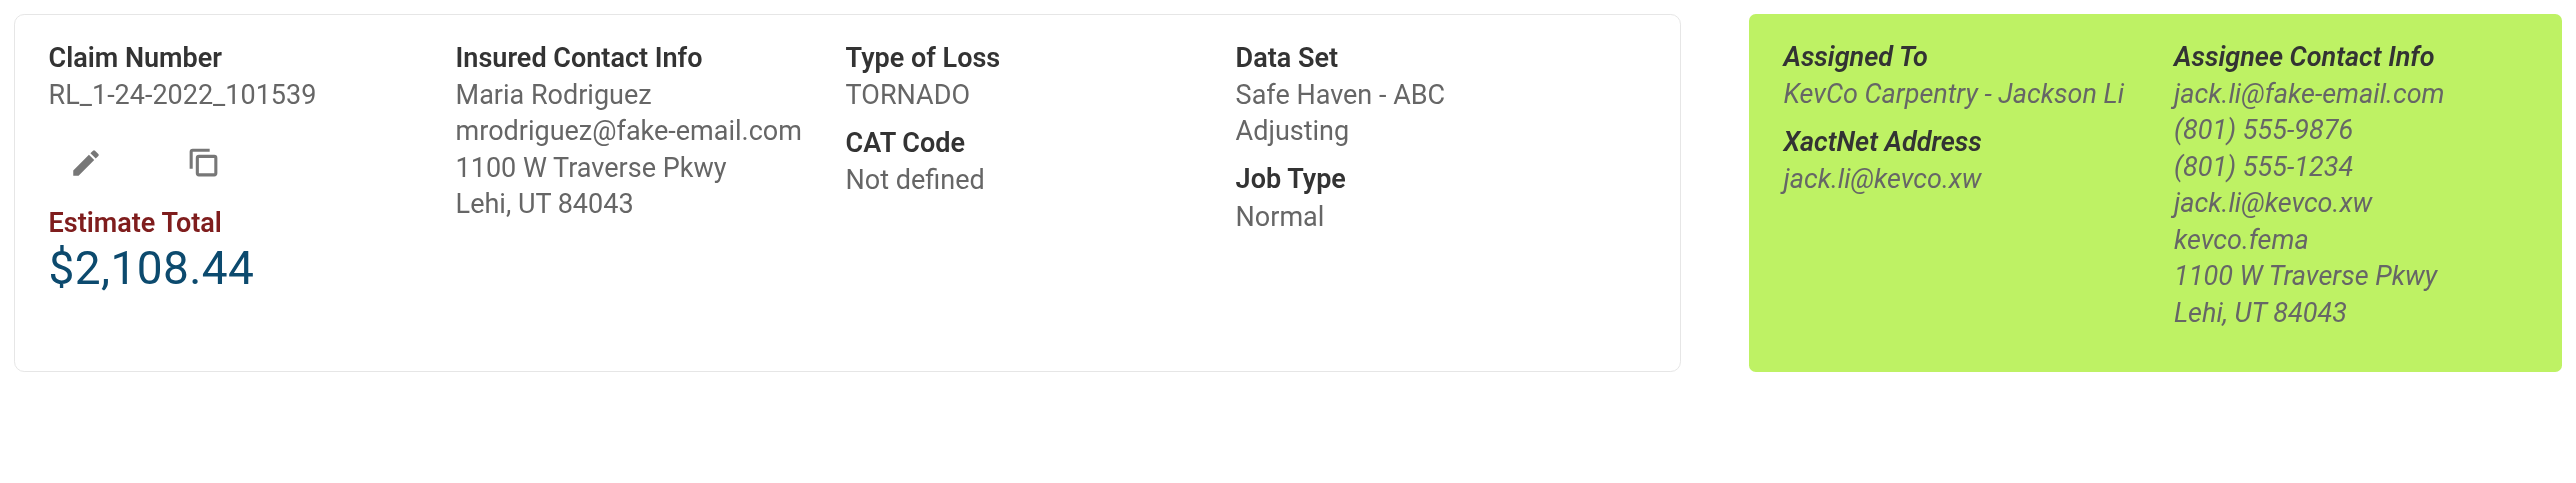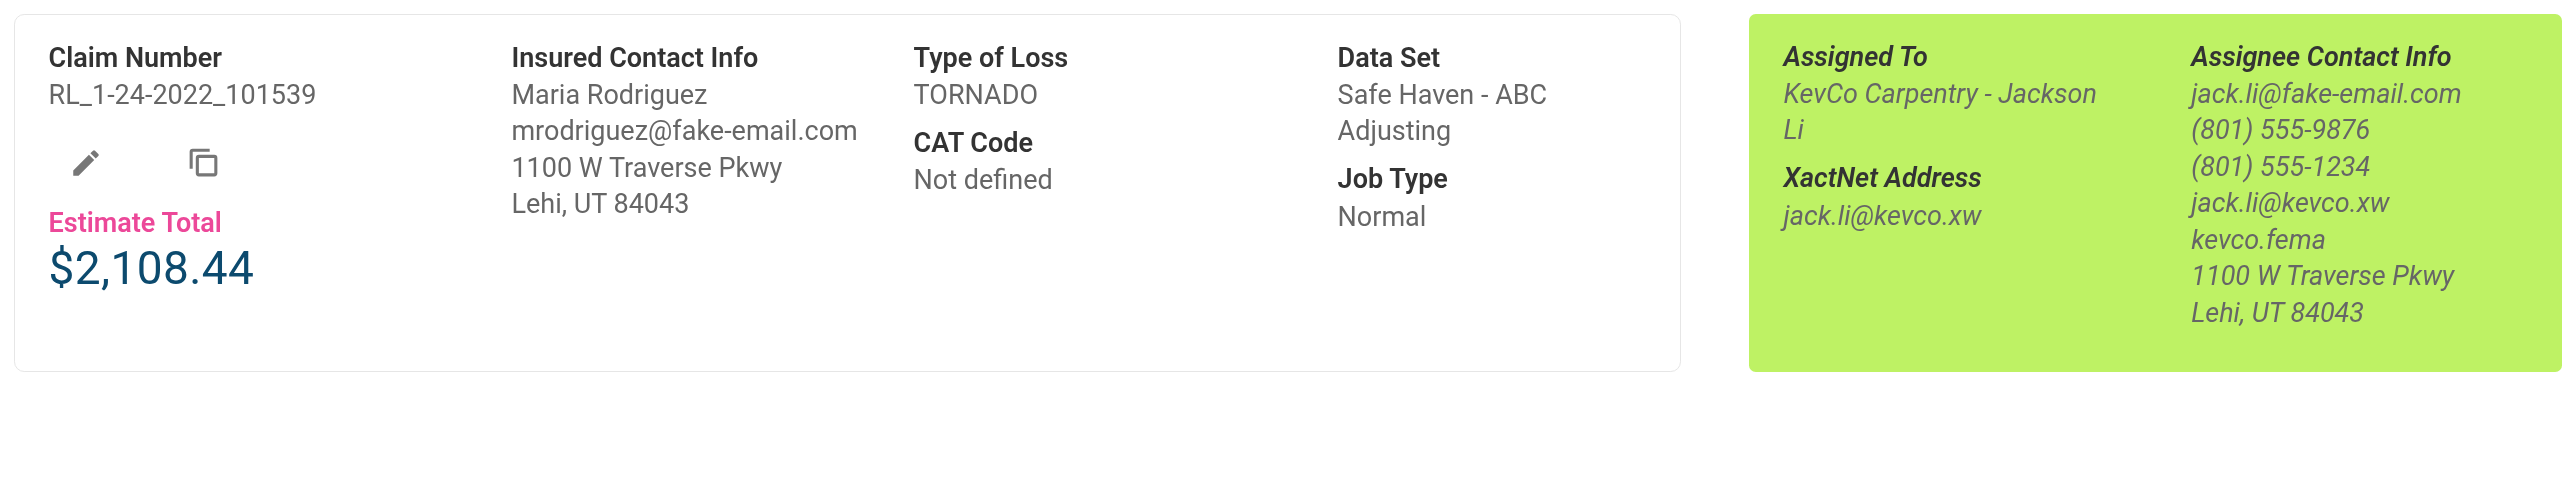--- a/index.html
+++ b/index.html
@@ -26,21 +26,20 @@
       background: #bef264;
       border: none;
       border-radius: 6.8px;
       padding: 27px 34px;
       width: 813px;
       flex-shrink: 0;
       font-style: italic;
     }
     .cols {
       display: flex;
-      gap: 34px;
     }
     .col { display: flex; flex-direction: column; }
     .field { margin-bottom: 13.6px; }
     .label {
       font-weight: 600;
       font-size: 27px;
       color: #333;
       margin-bottom: 3.4px;
     }
     .value {
@@ -61,32 +60,32 @@
       height: 41px;
       display: flex;
       align-items: center;
       justify-content: center;
       cursor: pointer;
       color: #777;
     }
     .est-total-label {
       font-weight: 600;
       font-size: 27px;
-      color: #ec4899;
+      color: #7f1d1d;
     }
     .est-total-value {
       font-size: 46px;
       font-weight: 400;
       color: #0c4a6e;
       letter-spacing: 0.4px;
       margin-top: 1.7px;
     }
     
     .col-claim { width: 407px; }
-    .col-insured { width: 390px; align-items: center; }
+    .col-insured { width: 390px; }
     .col-loss { width: 390px; }
     .col-data { width: 305px; }
     
     .col-assigned { width: 356px; }
     .col-assignee { width: 364px; margin-left: 44px; }
     svg { display: block; }
   </style>
 </head>
 <body>
 

